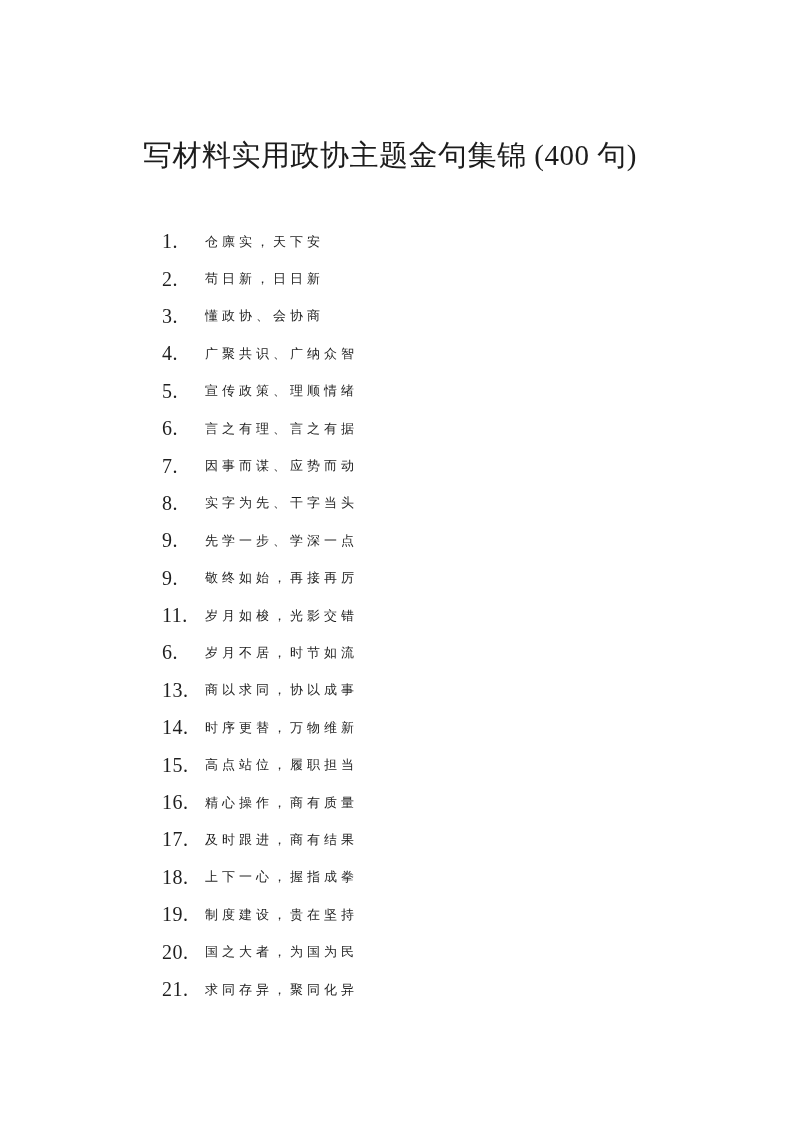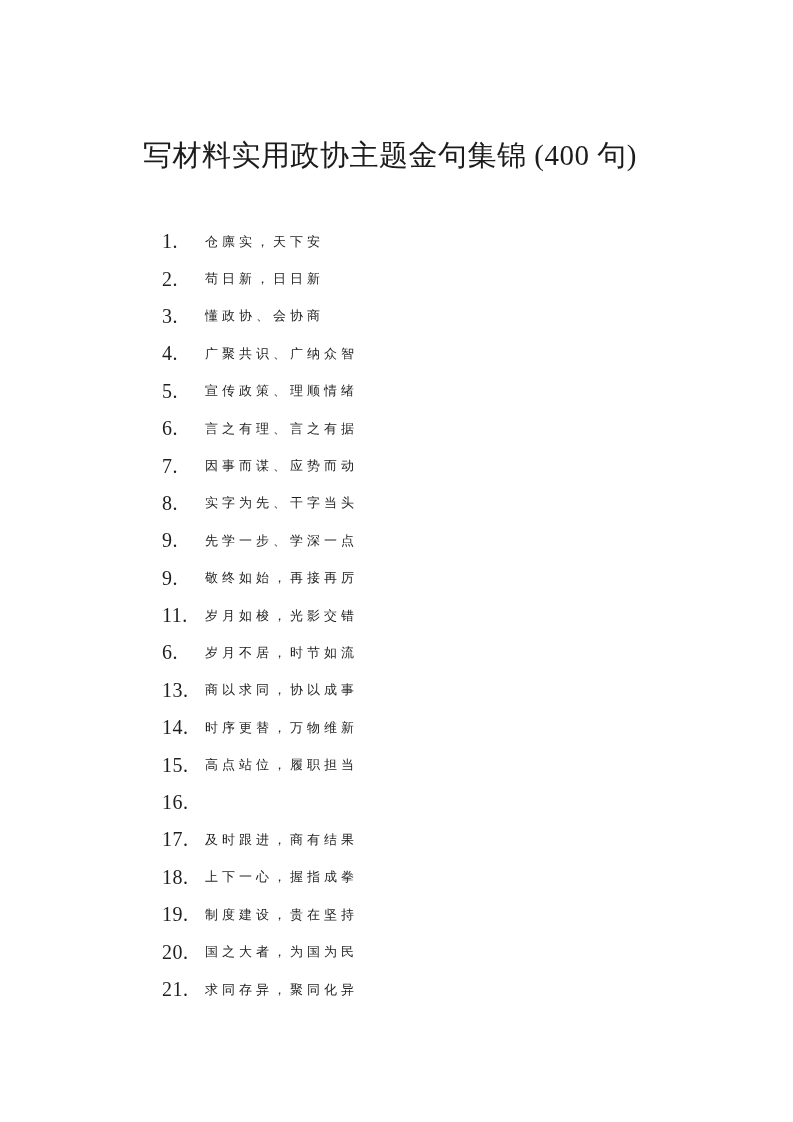--- a/index.html
+++ b/index.html
@@ -119,20 +119,21 @@
       <div class="row">
         <span class="num">14.</span>
         <span class="text">时序更替，万物维新</span>
       </div>
       <div class="row">
         <span class="num">15.</span>
         <span class="text">高点站位，履职担当</span>
       </div>
       <div class="row">
         <span class="num">16.</span>
+        <span class="text">精心操作，商有质量</span>
       </div>
       <div class="row">
         <span class="num">17.</span>
         <span class="text">及时跟进，商有结果</span>
       </div>
       <div class="row">
         <span class="num">18.</span>
         <span class="text">上下一心，握指成拳</span>
       </div>
       <div class="row">

